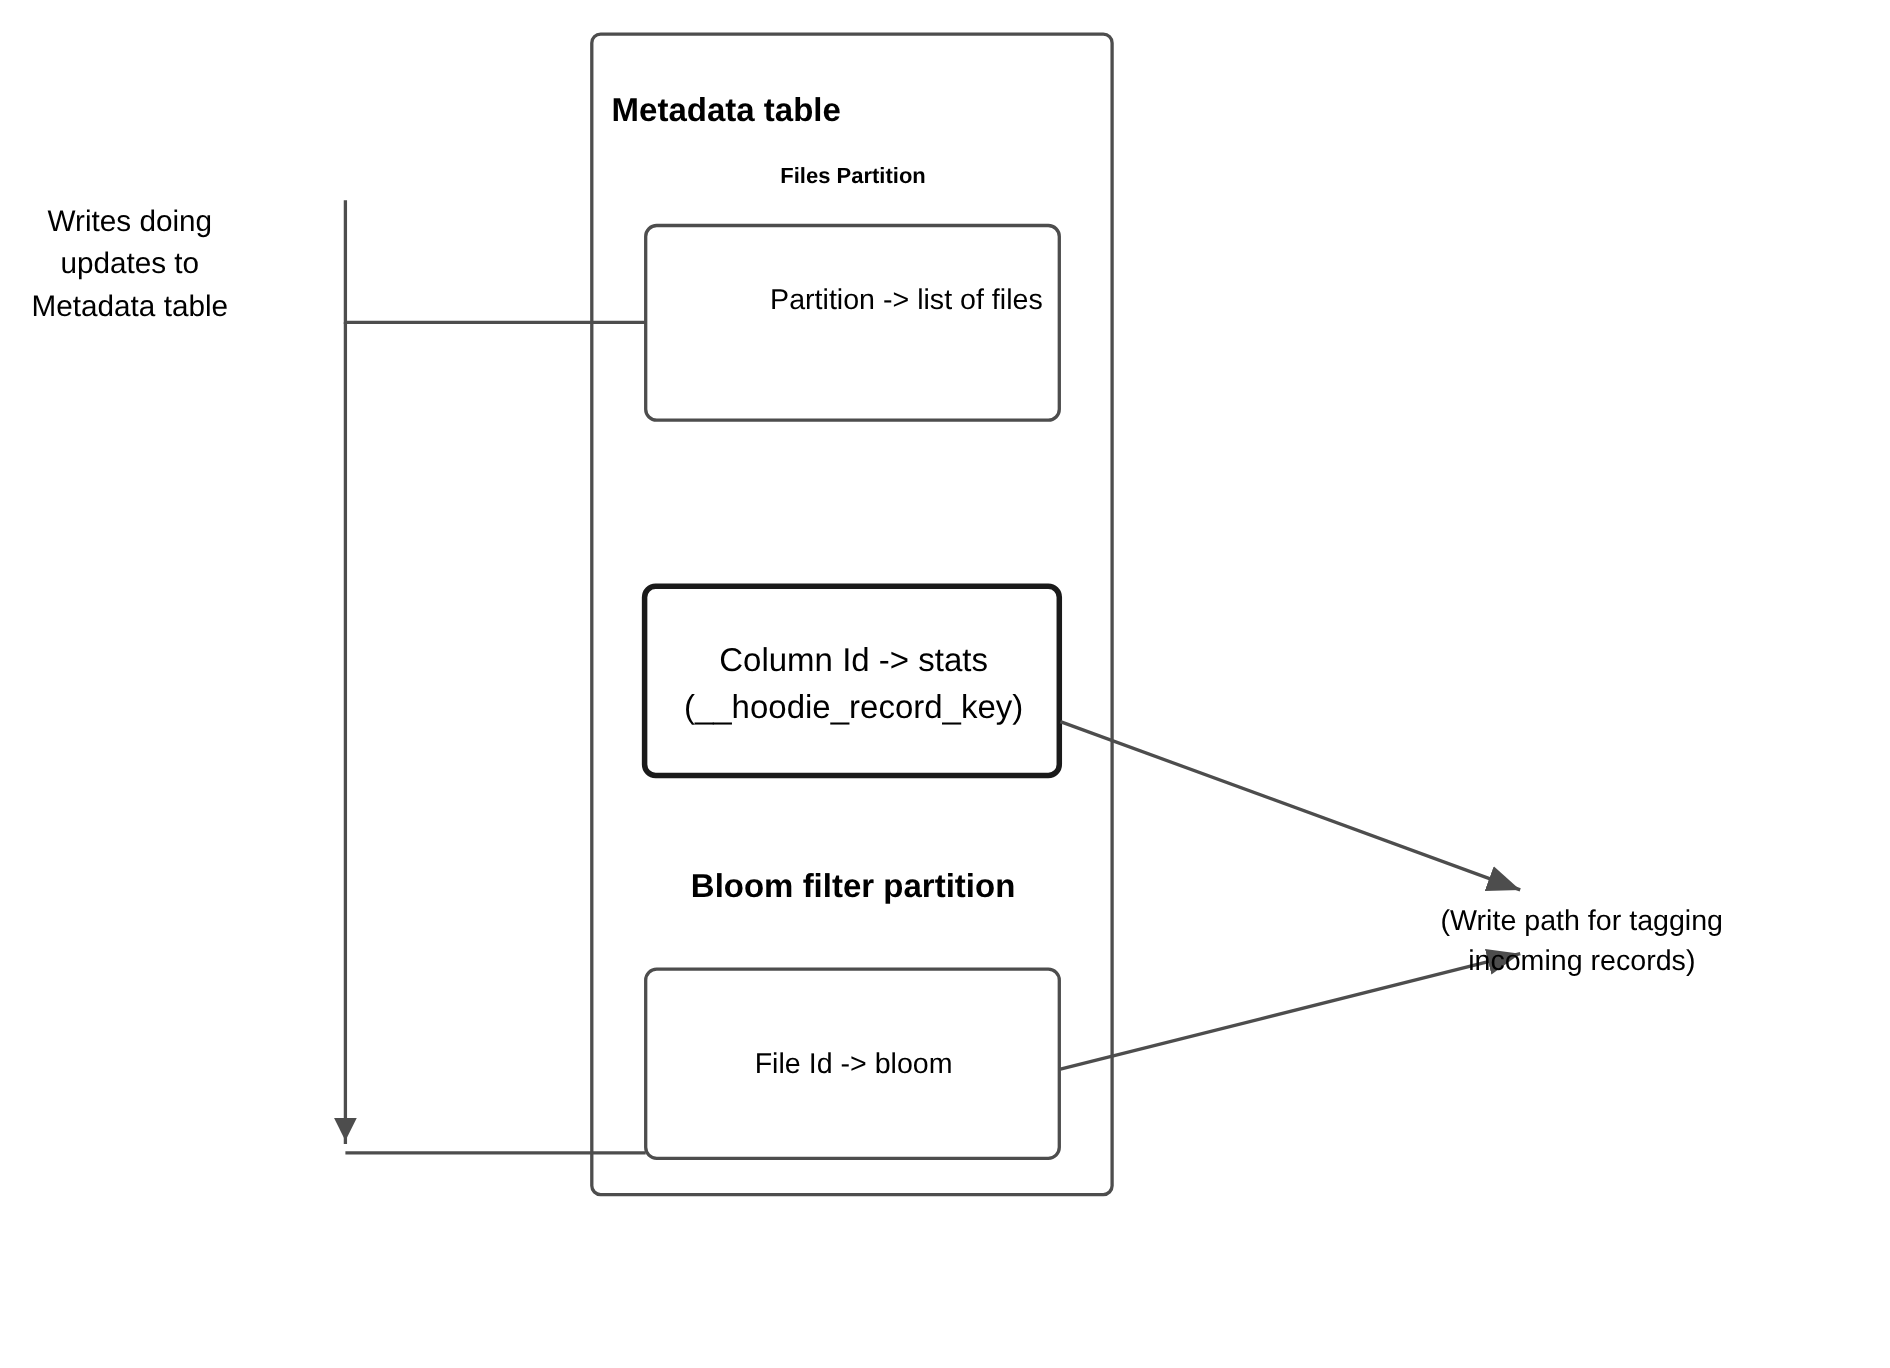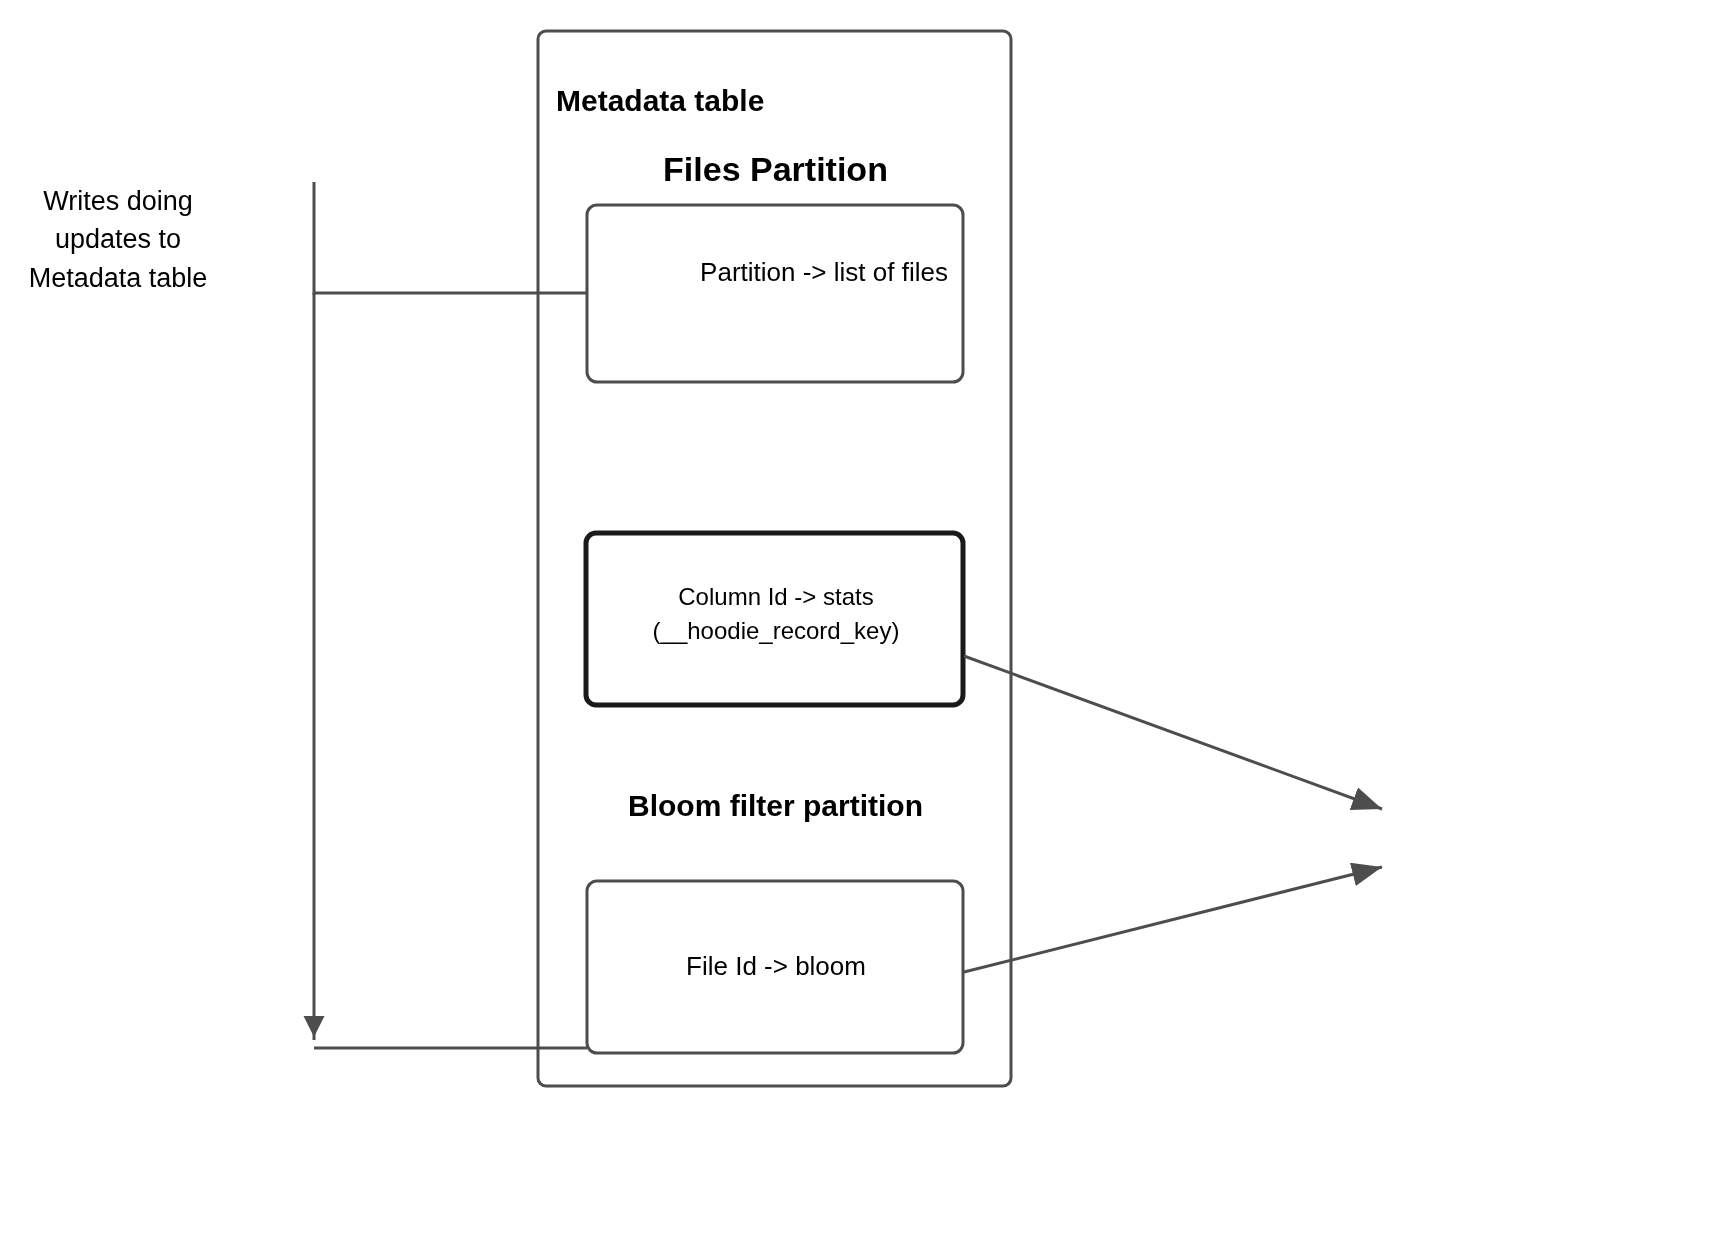--- a/index.html
+++ b/index.html
@@ -47,21 +47,21 @@
     left: 556px;
     top: 81px;
     width: 420px;
     font-size: 30px;
     text-align: left;
   }
   #files-partition-title {
     left: 588px;
     top: 147px;
     width: 375px;
-    font-size: 34px;
+    font-size: 20px;
   }
   #column-stats-title {
     left: 588px;
     top: 436px;
     width: 375px;
     font-size: 30px;
   }
   #bloom-partition-title {
     left: 588px;
     top: 786px;
@@ -72,21 +72,21 @@
     left: 590px;
     top: 256px;
     width: 372px;
     font-size: 26px;
     padding-left: 48px;
   }
   #column-box-text {
     left: 590px;
     top: 580px;
     width: 372px;
-    font-size: 24px;
+    font-size: 30px;
     line-height: 1.42;
   }
   #bloom-box-text {
     left: 590px;
     top: 950px;
     width: 372px;
     font-size: 26px;
   }
   #metadata-index-title {
     left: 1292px;
@@ -145,14 +145,15 @@
 
 
   <div class="lbl" id="column-box-text">Column Id  -&gt; stats
 (__hoodie_record_key)</div>
 
   <div class="lbl bold" id="bloom-partition-title">Bloom filter partition</div>
 
   <div class="lbl" id="bloom-box-text">File Id -&gt; bloom</div>
 
 
+  <div class="lbl" id="metadata-index-caption">(Write path for tagging incoming records)</div>
 
 </div>
 
 </body></html>

